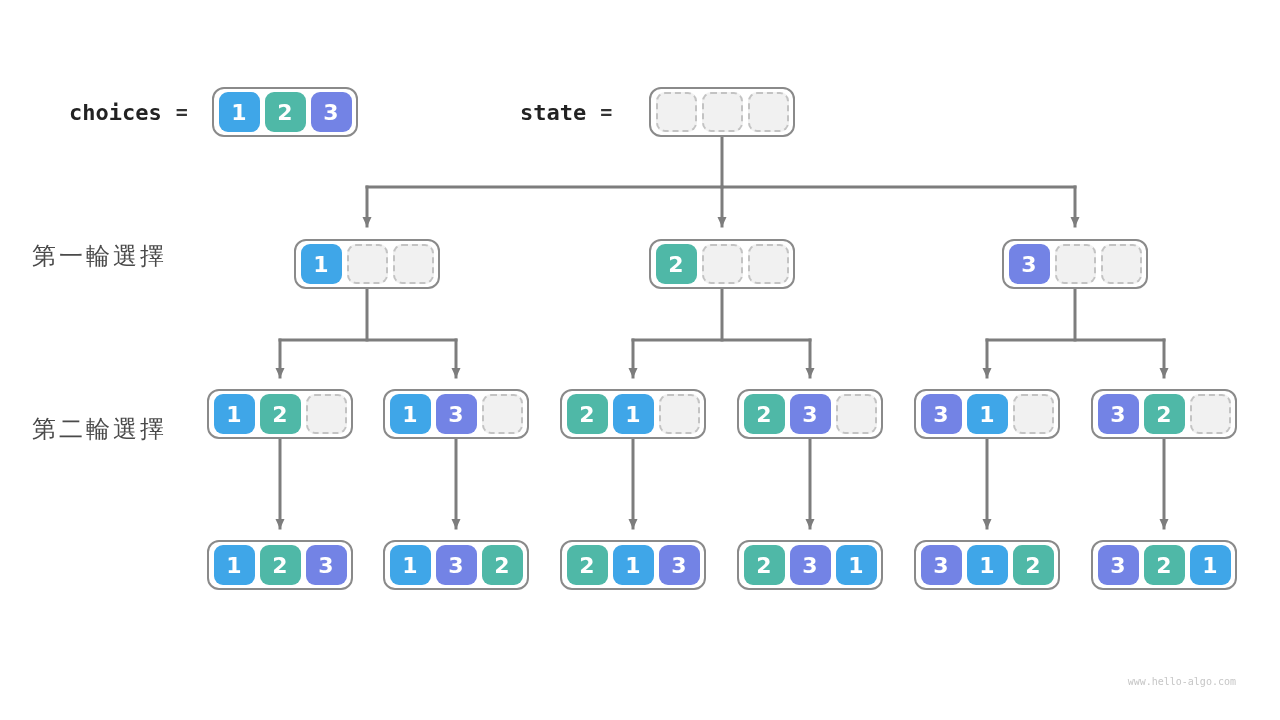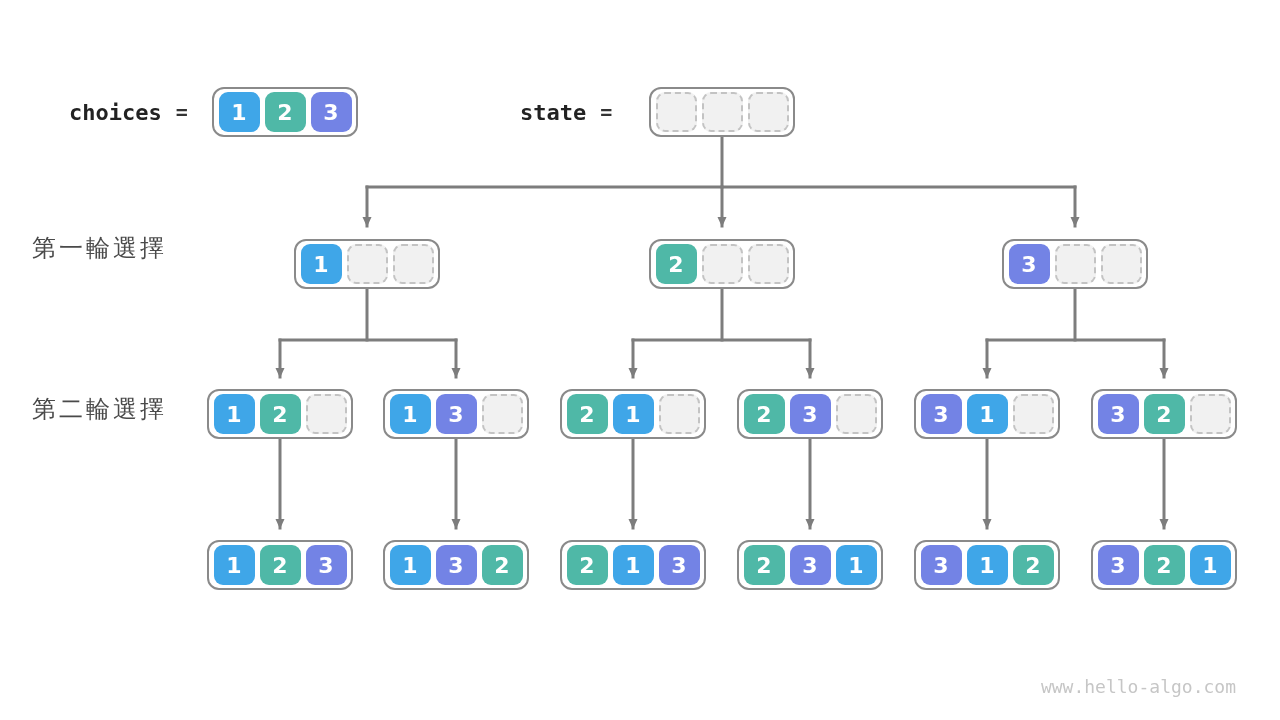--- a/index.html
+++ b/index.html
@@ -61,21 +61,21 @@
     white-space:nowrap;
   }
 
   
   #connectors { position:absolute; left:0; top:0; z-index:1; }
 
   .watermark {
     position:absolute;
     right:44px; top:676px;
     font-family:"DejaVu Sans Mono", monospace;
-    font-size:18px;
+    font-size:10px;
     color:#c6c6c6;
   }
 </style>
 </head>
 <body>
 
 <div id="stage">
 
   <svg id="connectors" width="1280" height="720">
     <defs>
@@ -128,22 +128,22 @@
   <div class="code-label" style="left:520px; top:87px;">
     <span>state</span>
     <span class="eq">=</span>
   </div>
   <div class="node" style="left:649px; top:87px;">
     <span class="cell empty"></span>
     <span class="cell empty"></span>
     <span class="cell empty"></span>
   </div>
 
-  <div class="row-label" style="top:232px;">第一輪選擇</div>
-  <div class="row-label" style="top:393px;">第二輪選擇</div>
+  <div class="row-label" style="top:240px;">第一輪選擇</div>
+  <div class="row-label" style="top:413px;">第二輪選擇</div>
 
   <div class="node" style="left:294px; top:239px;">
     <span class="cell filled" style="background: rgb(63, 166, 232);">1</span>
     <span class="cell empty"></span>
     <span class="cell empty"></span>
   </div>
   <div class="node" style="left:649px; top:239px;">
     <span class="cell filled" style="background: rgb(79, 184, 167);">2</span>
     <span class="cell empty"></span>
     <span class="cell empty"></span>

